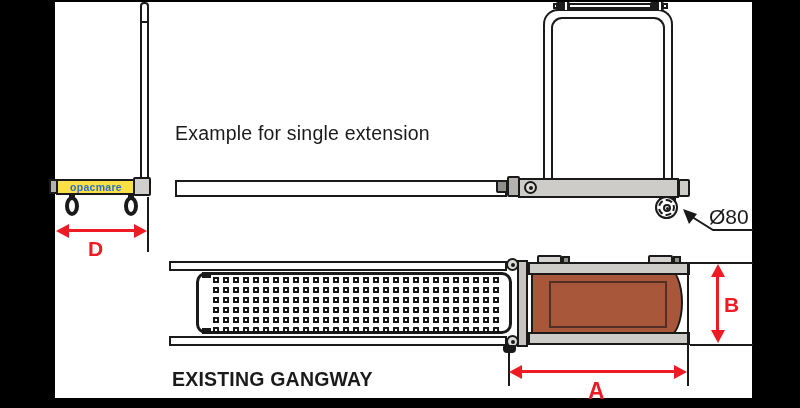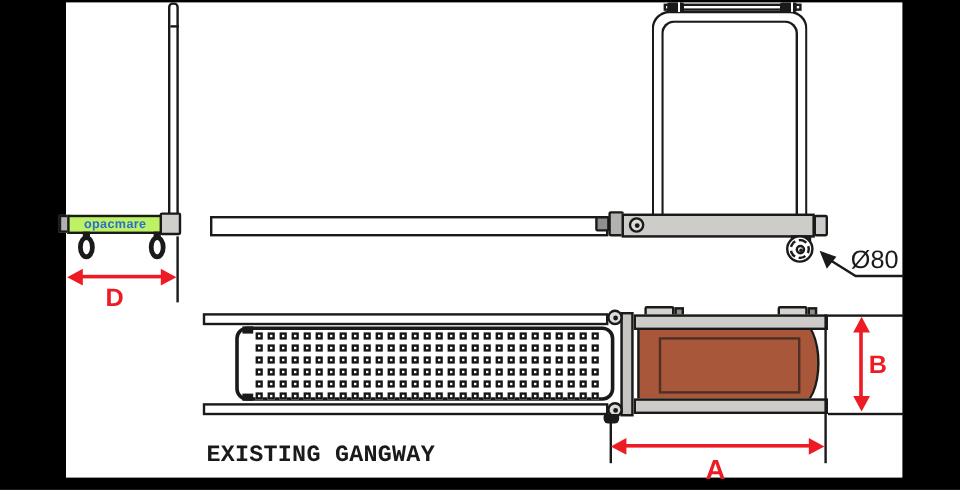--- a/index.html
+++ b/index.html
@@ -6,21 +6,21 @@
   .stage{position:relative;width:800px;height:408px;background:#000;overflow:hidden;
          font-family:"Liberation Sans",sans-serif;color:#1a1a1a;}
   .abs{position:absolute;box-sizing:border-box;}
   .paper{left:55px;top:2px;width:697px;height:396px;background:#fff;}
   .ink{background:#1a1a1a;}
   
   .pole{left:140px;top:2px;width:9px;height:181px;background:#fff;border:2px solid #1a1a1a;
         border-radius:4px 4px 0 0;}
   .pole-joint{left:142px;top:21px;width:7px;height:2px;}
   .tube-cap-left{left:49px;top:179px;width:9px;height:15px;background:#b3b2ae;border:2px solid #1a1a1a;}
-  .tube-body{left:56px;top:179px;width:80px;height:16px;background:#bef264;border:2px solid #1a1a1a;
+  .tube-body{left:56px;top:179px;width:80px;height:16px;background:#fde047;border:2px solid #1a1a1a;
              display:flex;align-items:center;justify-content:center;}
   .brand{color:#2b6fc9;font-size:10.5px;font-weight:bold;letter-spacing:.3px;line-height:10px;}
   .tube-cap-right{left:133px;top:177px;width:18px;height:19px;background:#d0cfcb;border:2px solid #1a1a1a;border-radius:2px;}
   .wheel{width:14px;height:20px;border:4px solid #1a1a1a;border-radius:50%;background:#fff;}
   .wheel-stem{width:6px;height:5px;}
   .dline-v{width:2px;}
   .dline-h{height:2px;}
   
   .red-shaft-h{height:3px;background:#ed1c24;}
   .red-shaft-v{width:3px;background:#ed1c24;}
@@ -62,21 +62,21 @@
   .perf{left:213px;top:277px;display:grid;gap:4px;}
   .perf-cell{width:6px;height:6px;border:2px solid #161616;background:#fff;box-sizing:border-box;}
   .htab-light{top:255px;width:25px;height:10px;background:#d4d3cf;border:2px solid #1a1a1a;border-radius:2px;}
   .htab-dark{top:256px;width:8px;height:8px;background:#8f8f8b;border:2px solid #1a1a1a;}
   .strip{left:517px;top:260px;width:11px;height:87px;background:#c6c5c1;border:2px solid #1a1a1a;}
   .deck{left:531px;top:267px;width:152px;height:71px;background:#a8573a;border:2px solid #1a1a1a;
         border-radius:0 16px 16px 0 / 0 36px 36px 0;}
   .hbar{left:528px;width:162px;height:13px;background:#cdccc8;border:2px solid #1a1a1a;}
   .deck-inner{left:549px;top:281px;width:118px;height:47px;border:2px solid #503026;}
   .hook{left:503px;top:345px;width:13px;height:8px;background:#1a1a1a;border-radius:2px 2px 4px 4px;}
-  .gangway-label{left:172px;top:368px;font-size:19.5px;font-weight:bold;letter-spacing:.2px;font-family:Liberation Mono, monospace;}
+  .gangway-label{left:172px;top:368px;font-size:19.5px;font-weight:bold;letter-spacing:.2px;}
   svg.overlay{position:absolute;left:0;top:0;pointer-events:none;}
 </style>
 </head>
 <body>
 
 <div class="stage">
   <div class="abs paper"></div>
 
   <div class="abs pole"></div>
   <div class="abs ink pole-joint"></div>
@@ -89,20 +89,21 @@
   <div class="abs ink wheel-stem" style="left:69px;top:193px;"></div>
   <div class="abs wheel" style="left:124px;top:196px;"></div>
   <div class="abs ink wheel-stem" style="left:128px;top:193px;"></div>
   <div class="abs ink dline-v" style="left:147px;top:197px;height:55px;"></div>
   <div class="abs tri tri-left" style="left:56px;top:224px;"></div>
   <div class="abs red-shaft-h" style="left:68px;top:229px;width:68px;"></div>
   <div class="abs tri tri-right" style="left:134px;top:224px;"></div>
   <div class="abs dim-label" style="left:88px;top:237px;">D</div>
 
   <div class="abs note">
+    <div>Example for single extension</div>
   </div>
 
   <div class="abs plank-bar"></div>
   <div class="abs clamp-small"></div>
   <div class="abs clamp-big"></div>
   <div class="abs ext-tube"></div>
   <div class="abs ext-cap"></div>
   <div class="abs hinge" style="left:524px;top:181px;">
     <div class="hinge-dot"></div>
   </div>

